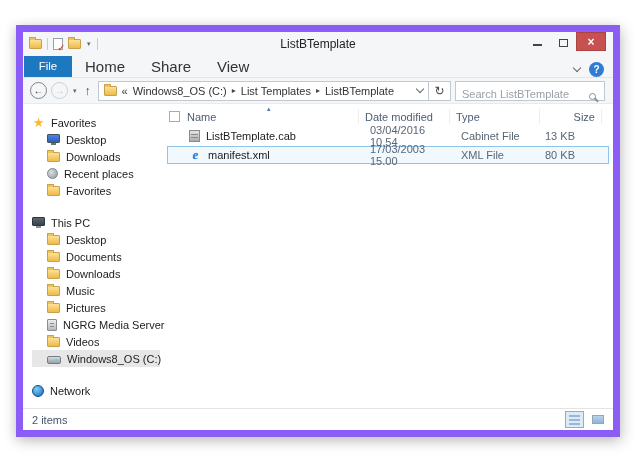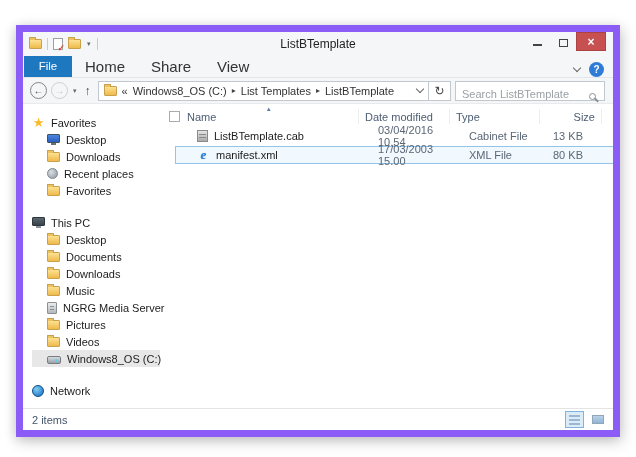--- a/index.html
+++ b/index.html
@@ -73,21 +73,21 @@
   
   .filelist { flex:1; padding-top:3px; position:relative; font-size:11px; }
   .fl-header { display:flex; align-items:center; height:19px; color:#4c5d73; position:relative; }
   .hcell { height:15px; display:flex; align-items:center; border-right:1px solid #ededed; padding-left:6px; }
   .hcell-name { width:196px; gap:7px; padding-left:6px; }
   .hcell-date { width:91px; }
   .hcell-type { width:90px; }
   .hcell-size { width:62px; justify-content:flex-end; padding-right:6px; }
   .checkbox { width:11px; height:11px; border:1px solid #a6acb2; background:#fff; flex:0 0 auto; }
   .sort-caret { position:absolute; top:-2px; left:104px; font-size:7px; color:#4d7aa8; }
-  .fl-row { display:flex; align-items:center; height:18px; margin:1px 12px; border:1px solid transparent; }
+  .fl-row { display:flex; align-items:center; height:18px; margin:1px 4px; border:1px solid transparent; }
   .fl-row.selected { border-color:#92c3e8; background:#f2f9fe; }
   .cell-name { width:196px; display:flex; align-items:center; gap:6px; padding-left:21px; color:#1c1c1c; }
   .cell-date { width:91px; padding-left:6px; color:#5a6675; }
   .cell-type { width:90px; padding-left:6px; color:#5a6675; }
   .cell-size { width:62px; padding-right:6px; color:#5a6675; }
   
   .statusbar { height:22px; border-top:1px solid #e4e4e4; display:flex; align-items:center; padding:0 6px 0 9px; font-size:11px; color:#44546a; flex:0 0 auto; }
   .view-btns { margin-left:auto; display:flex; gap:4px; }
   .view-btn { width:19px; height:17px; border:1px solid transparent; display:flex; align-items:center; justify-content:center; }
   .view-btn.active { border-color:#7fb2dd; background:#dcebf8; }
@@ -196,26 +196,26 @@
         </div>
         <div class="sb-item">
           <span class="ico ico-folder"></span>
           <span>Downloads</span>
         </div>
         <div class="sb-item">
           <span class="ico ico-folder"></span>
           <span>Music</span>
         </div>
         <div class="sb-item">
+          <span class="ico ico-folder"></span>
+          <span>Pictures</span>
+        </div>
+        <div class="sb-item">
           <span class="ico ico-server"></span>
           <span>NGRG Media Server</span>
-        </div>
-        <div class="sb-item">
-          <span class="ico ico-folder"></span>
-          <span>Pictures</span>
         </div>
         <div class="sb-item">
           <span class="ico ico-folder"></span>
           <span>Videos</span>
         </div>
         <div class="sb-item selected">
           <span class="ico ico-disk"></span>
           <span>Windows8_OS (C:)</span>
         </div>
       </div>

